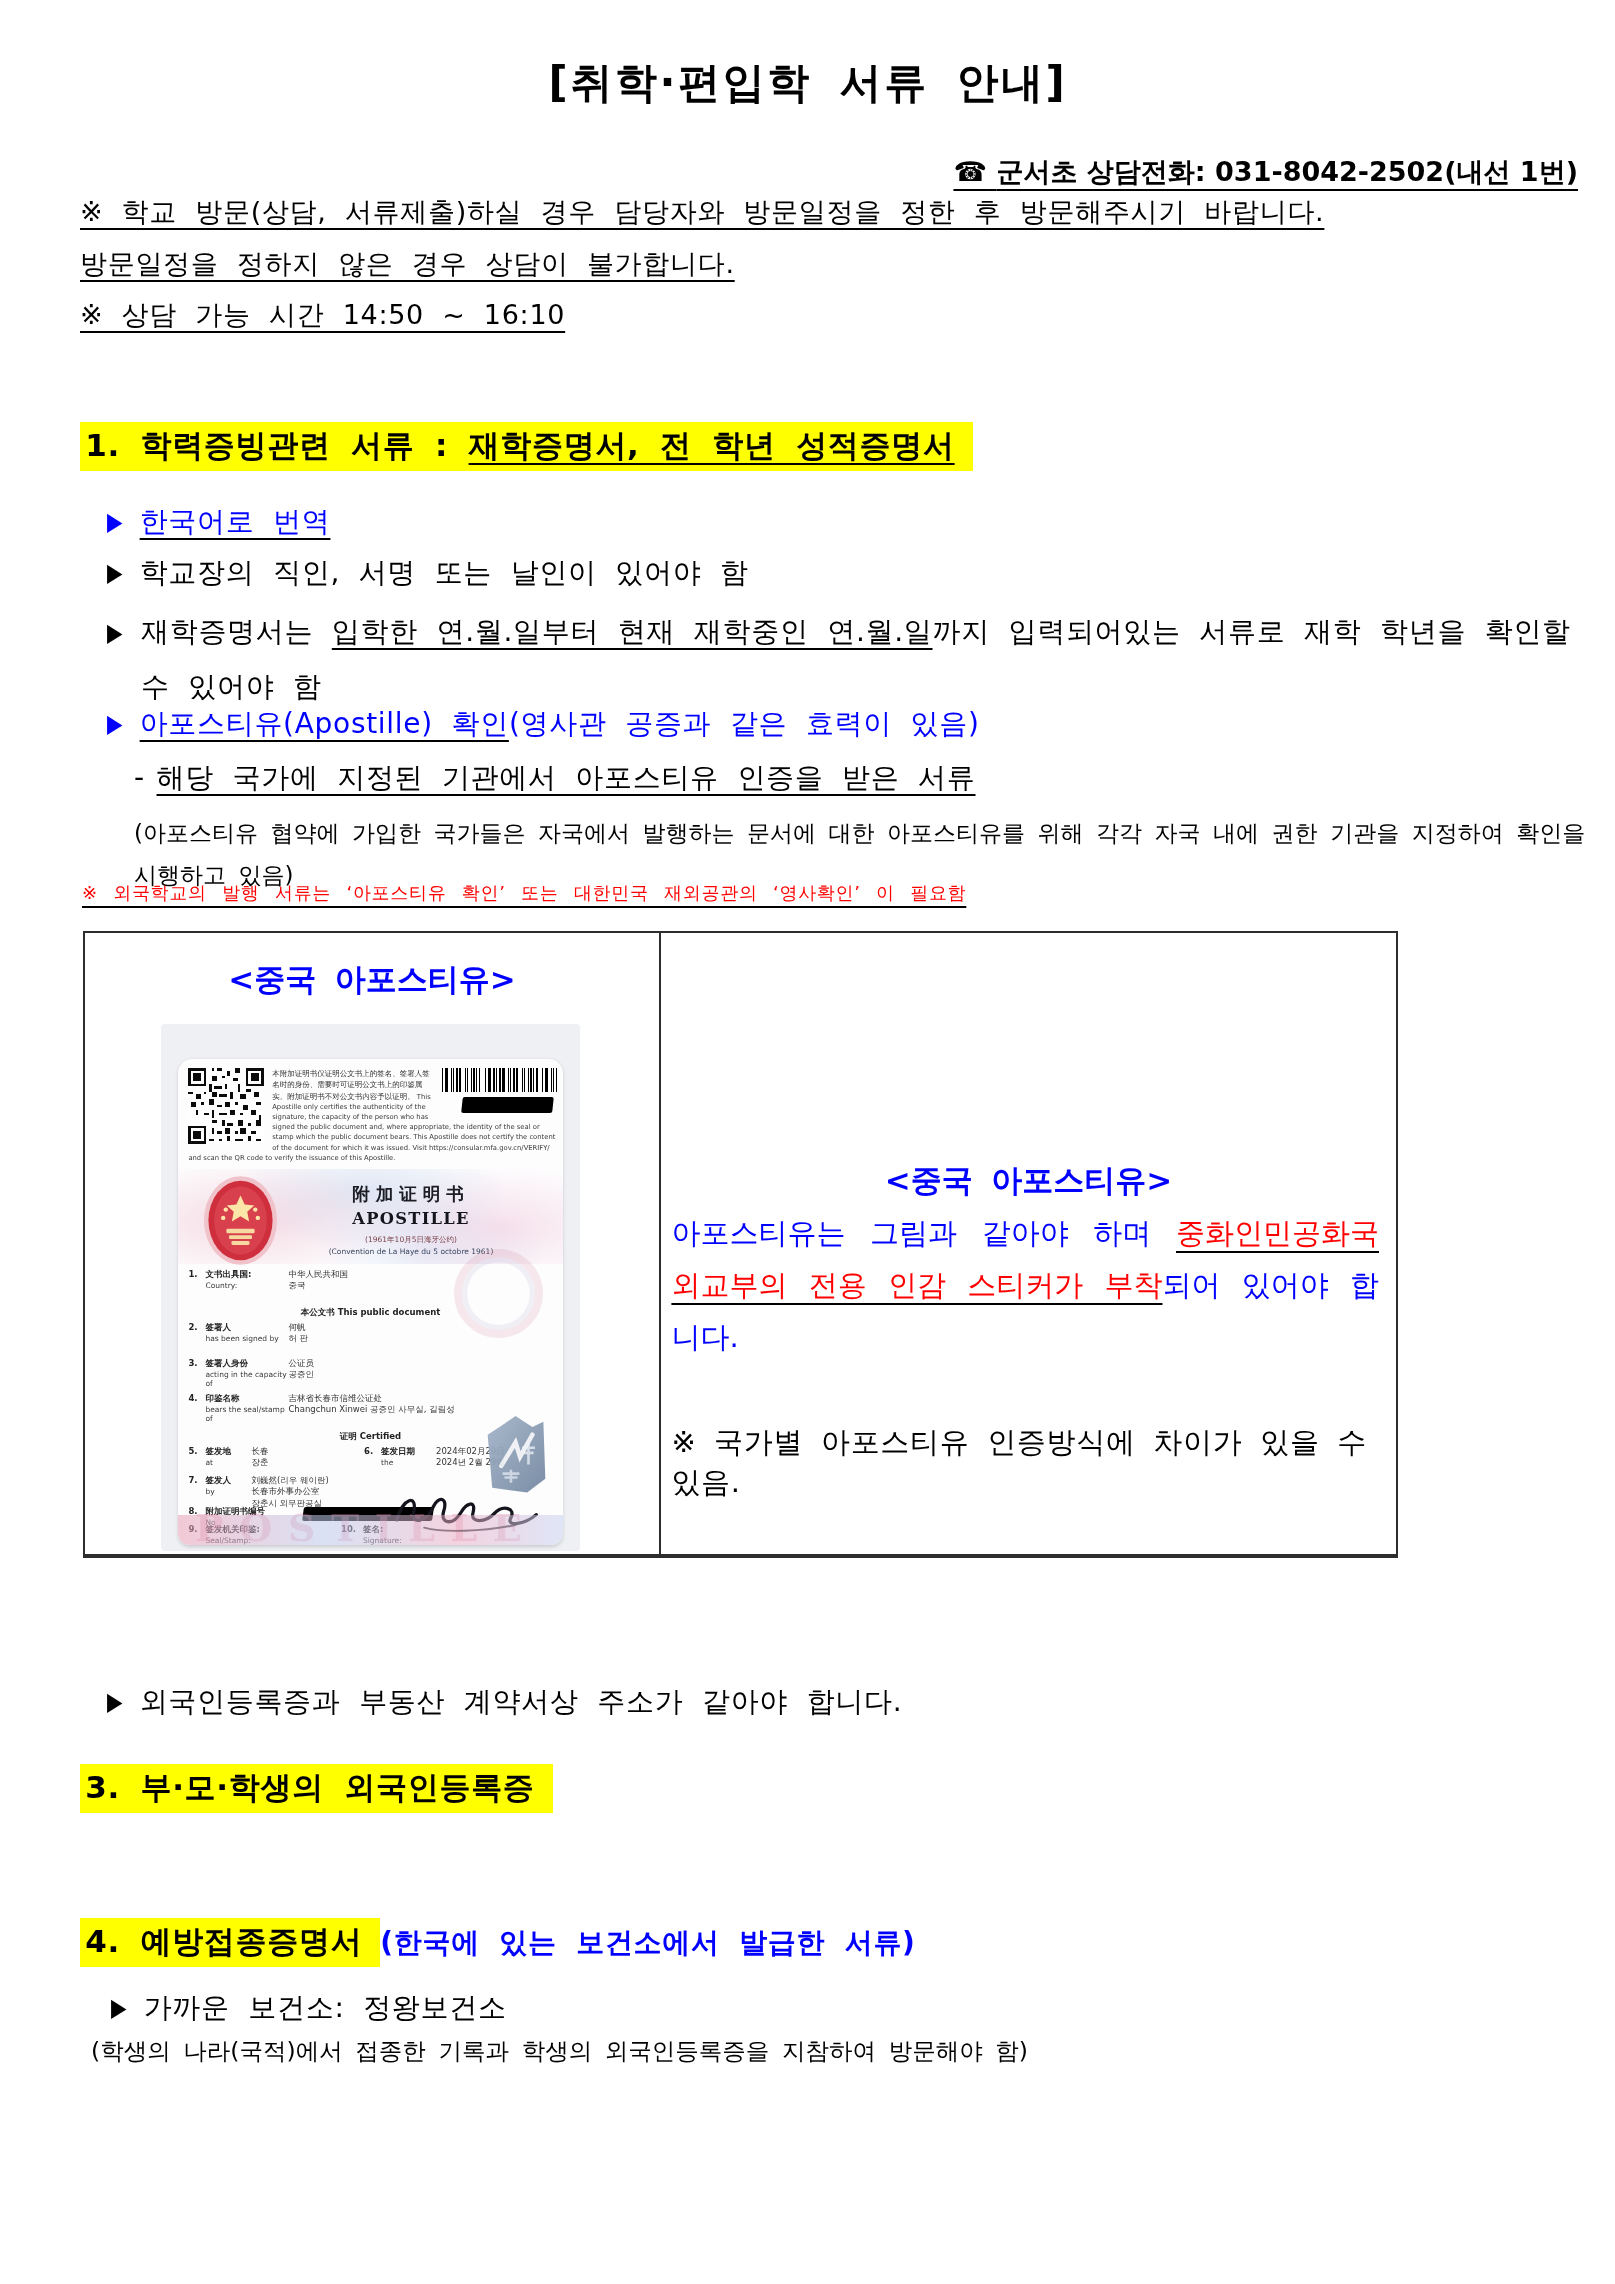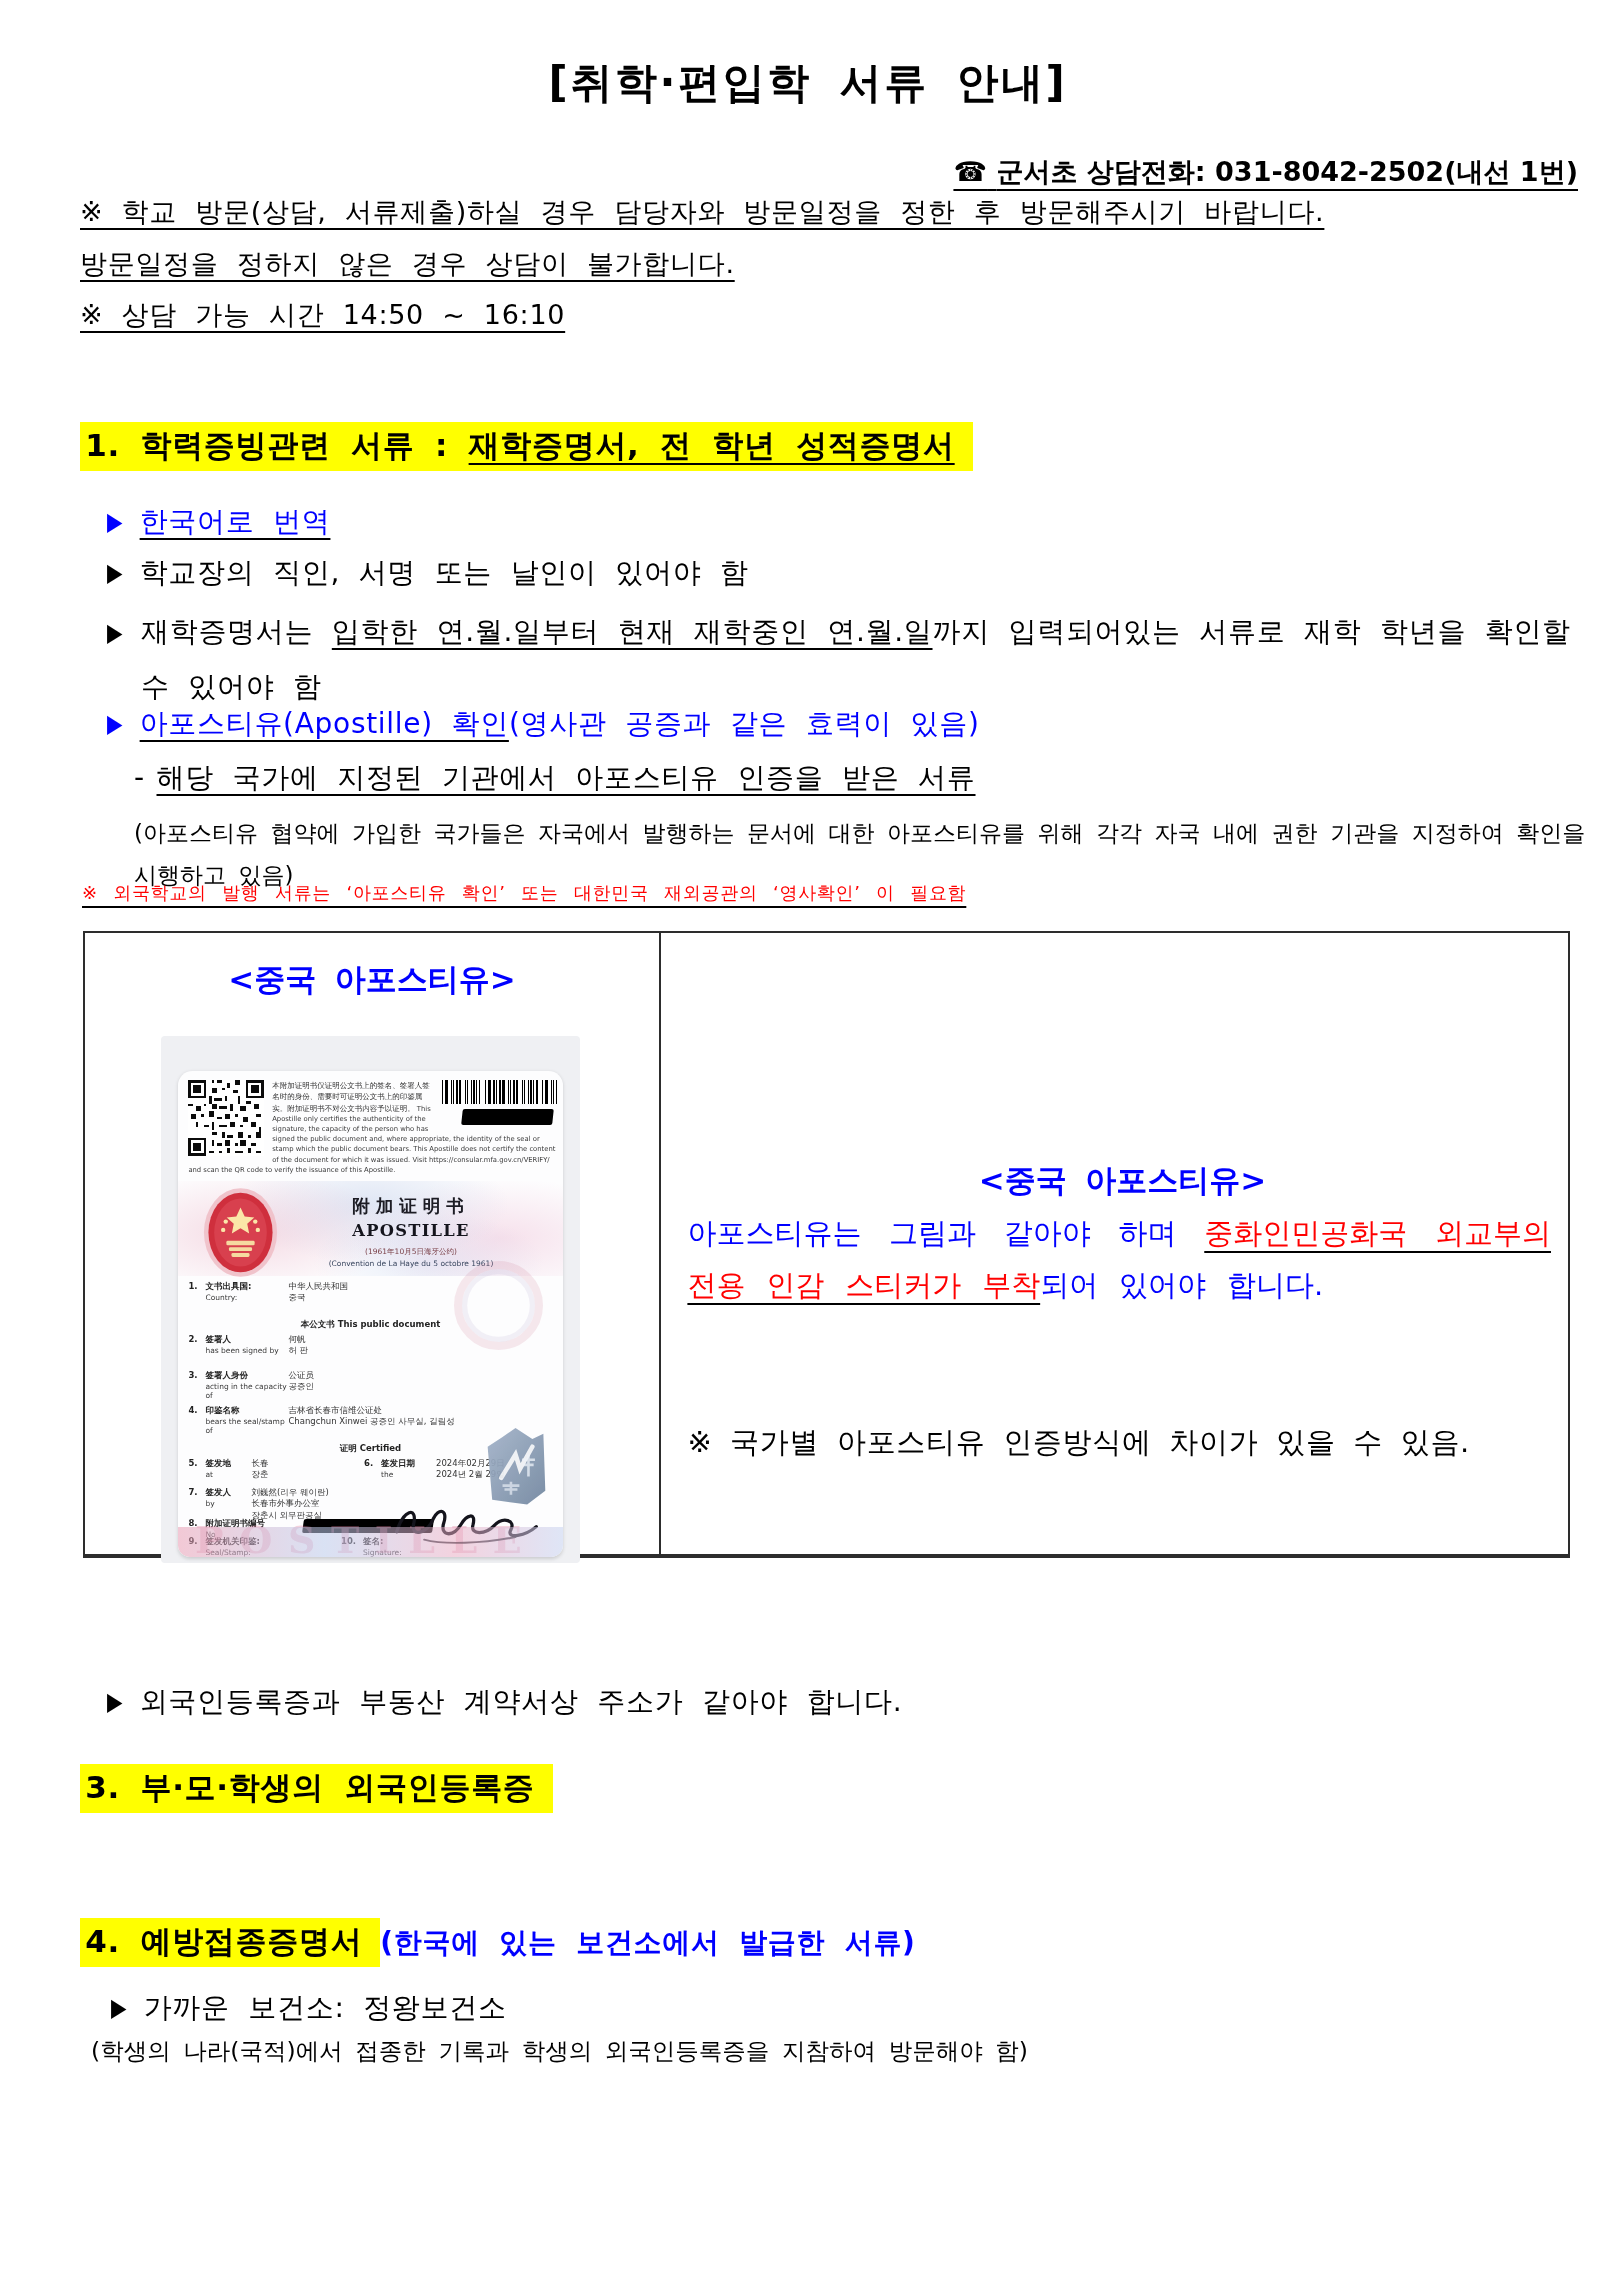--- a/index.html
+++ b/index.html
@@ -41,32 +41,32 @@
   .dash{top:759px;left:134px;font-size:28px;}
   .dash .dm{margin-right:11.7px;}
   .paren{top:812px;left:134px;width:1460px;font-size:23px;line-height:42px;word-spacing:5.2px;}
   .rednote{top:881px;left:82px;font-size:18px;}
   .s2b{top:1683px;left:107px;}
   .s3b{top:1842px;left:111px;}
   .s4b{top:1989px;left:111px;}
   .s4note{top:2035px;left:91px;font-size:23.5px;word-spacing:5.2px;}
 
   
-  .tbl{top:931px;left:83px;width:1487px;height:627px;border:2.6px solid #2d2d2d;border-bottom-width:4.6px;
-       display:flex;box-sizing:border-box;background:#fff;gap:16px;}
+  .tbl{top:931px;left:83px;width:1315px;height:627px;border:2.6px solid #2d2d2d;border-bottom-width:4.6px;
+       display:flex;box-sizing:border-box;background:#fff;}
   .cellL{position:relative;width:576px;border-right:2px solid #2d2d2d;box-sizing:border-box;}
   .cellR{position:relative;flex:1;}
   .capL{position:absolute;top:26px;left:0;right:0;text-align:center;font-size:31px;font-weight:bold;word-spacing:7.8px;}
   .capR{position:absolute;top:227px;left:0;right:0;text-align:center;font-size:31px;font-weight:bold;word-spacing:7.8px;}
   .rpara{position:absolute;top:274px;left:10.4px;right:17px;font-size:29px;line-height:52px;text-align:justify;word-spacing:11.7px;}
   .rpara .u{text-underline-offset:7.8px;}
   .rnote{position:absolute;top:490px;left:10.4px;right:13px;font-size:29px;word-spacing:7.8px;}
 
   
-  .cert{position:absolute;top:91px;left:76px;width:419px;height:527px;background:#eff0f3;border-radius:3.9px;margin-top:12px;}
+  .cert{position:absolute;top:91px;left:76px;width:419px;height:527px;background:#eff0f3;border-radius:3.9px;}
   .card{position:absolute;top:35px;left:17px;width:385px;height:486px;background:#fdfdfe;border-radius:14.3px 14.3px 11.7px 11.7px;
         box-shadow:0 1.3px 3.9px rgba(0,0,0,.15);overflow:hidden;font-family:"DejaVu Sans","Liberation Sans",sans-serif;}
   .c-top{position:absolute;top:9px;left:10.4px;right:6.5px;height:98px;font-size:6.8px;color:#3a3a3a;line-height:1.5;}
   .c-qr{float:left;width:76px;height:76px;margin-right:7.8px;}
   .c-barwrap{float:right;width:115px;margin-left:6.5px;text-align:right;}
   .c-bars{width:115px;height:23.5px;background:repeating-linear-gradient(90deg,#000 0 1.3px,#fff 1.3px 2.6px,#000 2.6px 4.6px,#fff 4.6px 5.2px,#000 5.2px 5.9px,#fff 5.9px 8.5px,#000 8.5px 9.8px,#fff 9.8px 11px,#000 11px 11.7px,#fff 11.7px 14.3px);}
   .c-redact1{width:91px;height:15.6px;background:#000;margin:5.2px 3.9px 0 auto;border-radius:2px;transform:skewX(-6deg);}
   .c-cn{font-size:7.5px;color:#333;}
   .c-band{position:absolute;top:110px;left:0;right:0;height:95px;
       background:

